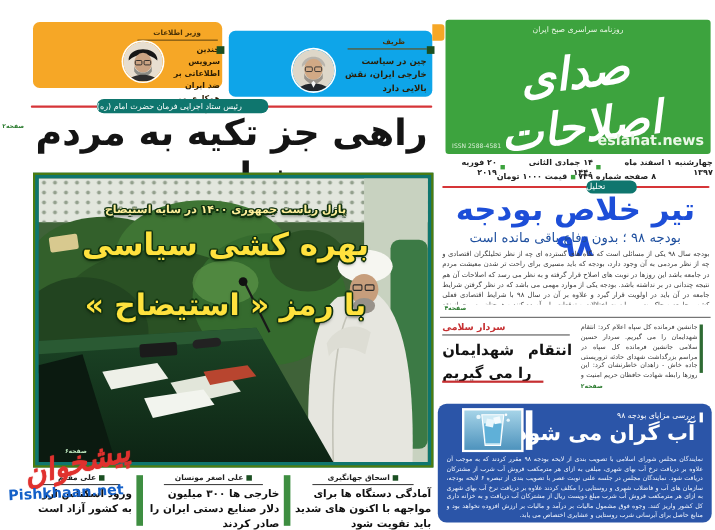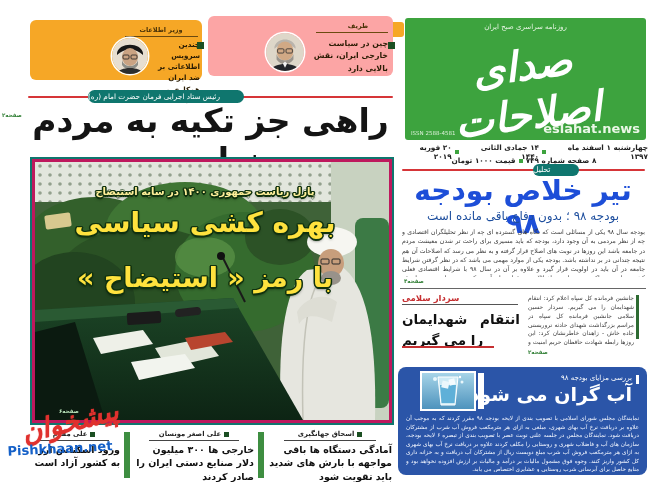--- a/index.html
+++ b/index.html
@@ -104,21 +104,21 @@
         <ellipse cx="18" cy="19" rx="8" ry="9" fill="#caa383"></ellipse>
         <path d="M10,22 C12,30 24,30 26,22 L26,27 C22,33 14,33 10,27 Z" fill="#8d8d86"></path>
         <rect x="11" y="17" width="6" height="4" rx="1" fill="none" stroke="#222" stroke-width="0.8"></rect>
         <rect x="19" y="17" width="6" height="4" rx="1" fill="none" stroke="#222" stroke-width="0.8"></rect>
         <path d="M4,36 C8,28 28,28 32,36 Z" fill="#2e2e2e"></path>
       </svg>
     </div>
     <div class="abs" style="left:120px;top:19px;width:50px;font-size:7.2px;font-weight:800;color:#2b1d04;line-height:1.55;text-align:right;">چندین سرویس اطلاعاتی بر ضد ایران همکاری می کنند</div>
   </div>
 
-  <div class="abs" style="left:208px;top:16px;width:185px;height:60px;background:#fca5a5;border-radius:6px;">
+  <div class="abs" style="left:208px;top:28px;width:185px;height:60px;background:#0ea5e9;border-radius:6px;">
     <div class="abs center story-kick" style="left:120px;top:6px;width:60px;">ظریف</div>
     <div class="abs kickline" style="left:108px;top:16px;width:72px;"></div>
     <div class="abs" style="left:58px;top:17px;width:38px;height:38px;border-radius:50%;overflow:hidden;box-shadow:0 0 0 1.5px #fff;">
       <svg width="38" height="38" viewBox="0 0 36 36">
         <circle cx="18" cy="18" r="18" fill="#ded7c9"></circle>
         <path d="M8,13 C11,4 25,4 28,13 L28,15 C22,9 14,9 8,15 Z" fill="#b9b4ac"></path>
         <ellipse cx="18" cy="17" rx="8" ry="9" fill="#d1a985"></ellipse>
         <path d="M10,20 C12,28 24,28 26,20 L26,25 C22,31 14,31 10,25 Z" fill="#9a948c"></path>
         <rect x="11" y="15" width="6" height="4" rx="1" fill="none" stroke="#333" stroke-width="0.8"></rect>
         <rect x="19" y="15" width="6" height="4" rx="1" fill="none" stroke="#333" stroke-width="0.8"></rect>
@@ -131,21 +131,21 @@
 
   <div class="abs" style="left:197px;top:42px;width:7px;height:7px;background:#1b4f22;"></div>
   <div class="abs" style="left:388px;top:42px;width:7px;height:7px;background:#1b4f22;"></div>
   <div class="abs" style="left:393px;top:22px;width:11px;height:15px;background:#f6a726;border-radius:0 3px 3px 0;"></div>
 
   <div class="abs" style="left:28px;top:96px;width:365px;height:2px;background:#d63538;border-radius:1px;"></div>
   <div class="abs pill" style="left:88px;top:90px;width:156px;height:13px;font-size:7.3px;line-height:13px;">رئیس ستاد اجرایی فرمان حضرت امام (ره)</div>
   <div class="abs center" style="left:28px;top:101px;width:365px;font-size:33px;font-weight:900;color:#141414;letter-spacing:-1px;">راهی جز تکیه به مردم نداریم</div>
   <div class="abs pgref" style="left:2px;top:112px;">صفحه۲</div>
 
-  <div class="abs" style="left:30px;top:157px;width:364px;height:268px;border:2px solid #0f766e;background:#be185d;padding:3px;box-sizing:border-box;">
+  <div class="abs" style="left:30px;top:157px;width:364px;height:268px;border:2px solid #4d7c0f;background:#0f766e;padding:3px;box-sizing:border-box;">
     <div class="abs" style="left:3px;top:3px;right:3px;bottom:3px;overflow:hidden;">
       <svg width="100%" height="100%" viewBox="0 0 354 258" preserveAspectRatio="none">
         <defs>
           <pattern id="dots" width="10" height="9" patternUnits="userSpaceOnUse">
             <circle cx="5" cy="4" r="1.8" fill="#93a08d"></circle>
           </pattern>
           <linearGradient id="deskg" x1="0" y1="0" x2="0" y2="1">
             <stop offset="0" stop-color="#1c4526"></stop>
               <stop offset="1" stop-color="#0d2414"></stop>
           </linearGradient>
@@ -189,21 +189,21 @@
       <div class="abs" style="left:24px;bottom:6px;font-size:5.5px;font-weight:bold;color:#bfe8bf;">صفحه۶</div>
     </div>
   </div>
 
   <div class="abs bstory" style="left:268px;top:430px;width:124px;">
     <div class="kickrow">
       <span class="bullet"></span>
       <span class="kick">اسحاق جهانگیری</span>
     </div>
     <div class="kline" style="width:92px;"></div>
-    <div class="head">آمادگی دستگاه ها باقی مواجهه با بارش های شدید باید تقویت شود</div>
+    <div class="head">آمادگی دستگاه ها برای مواجهه با اکنون های شدید باید تقویت شود</div>
   </div>
   <div class="abs sep" style="left:258px;top:432px;width:6px;height:46px;"></div>
 
   <div class="abs bstory" style="left:134px;top:430px;width:120px;">
     <div class="kickrow">
       <span class="bullet"></span>
       <span class="kick">علی اصغر مونسان</span>
     </div>
     <div class="kline" style="width:90px;"></div>
     <div class="head">خارجی ها ۳۰۰ میلیون دلار صنایع دستی ایران را صادر کردند</div>

